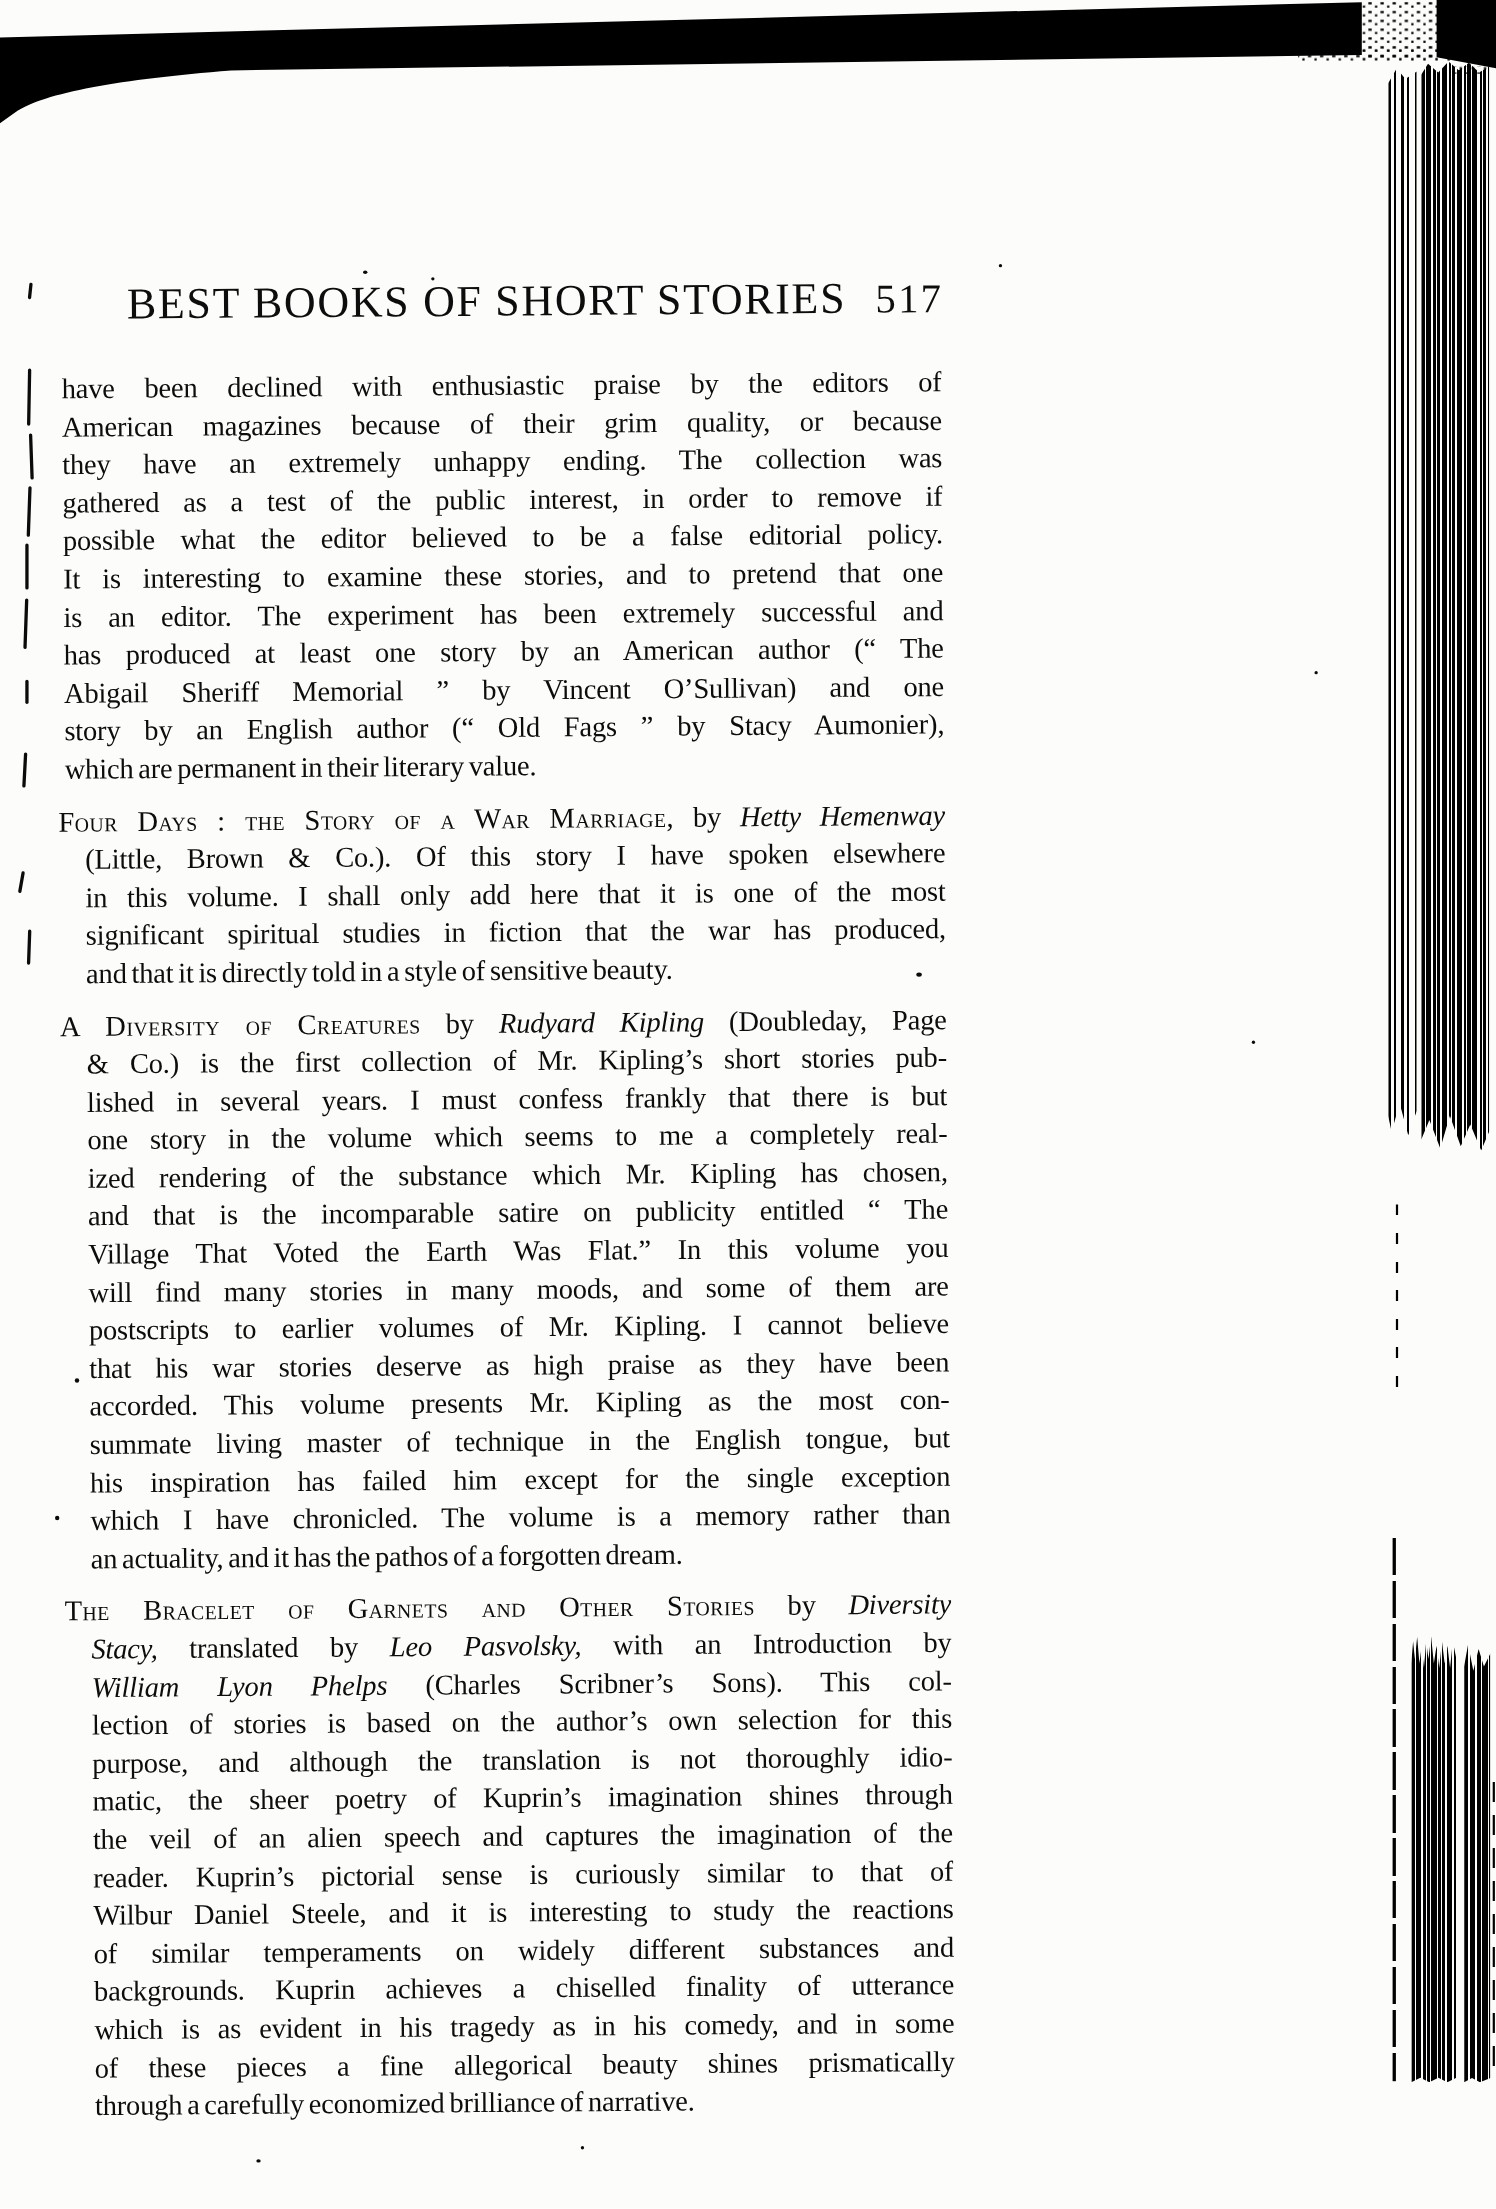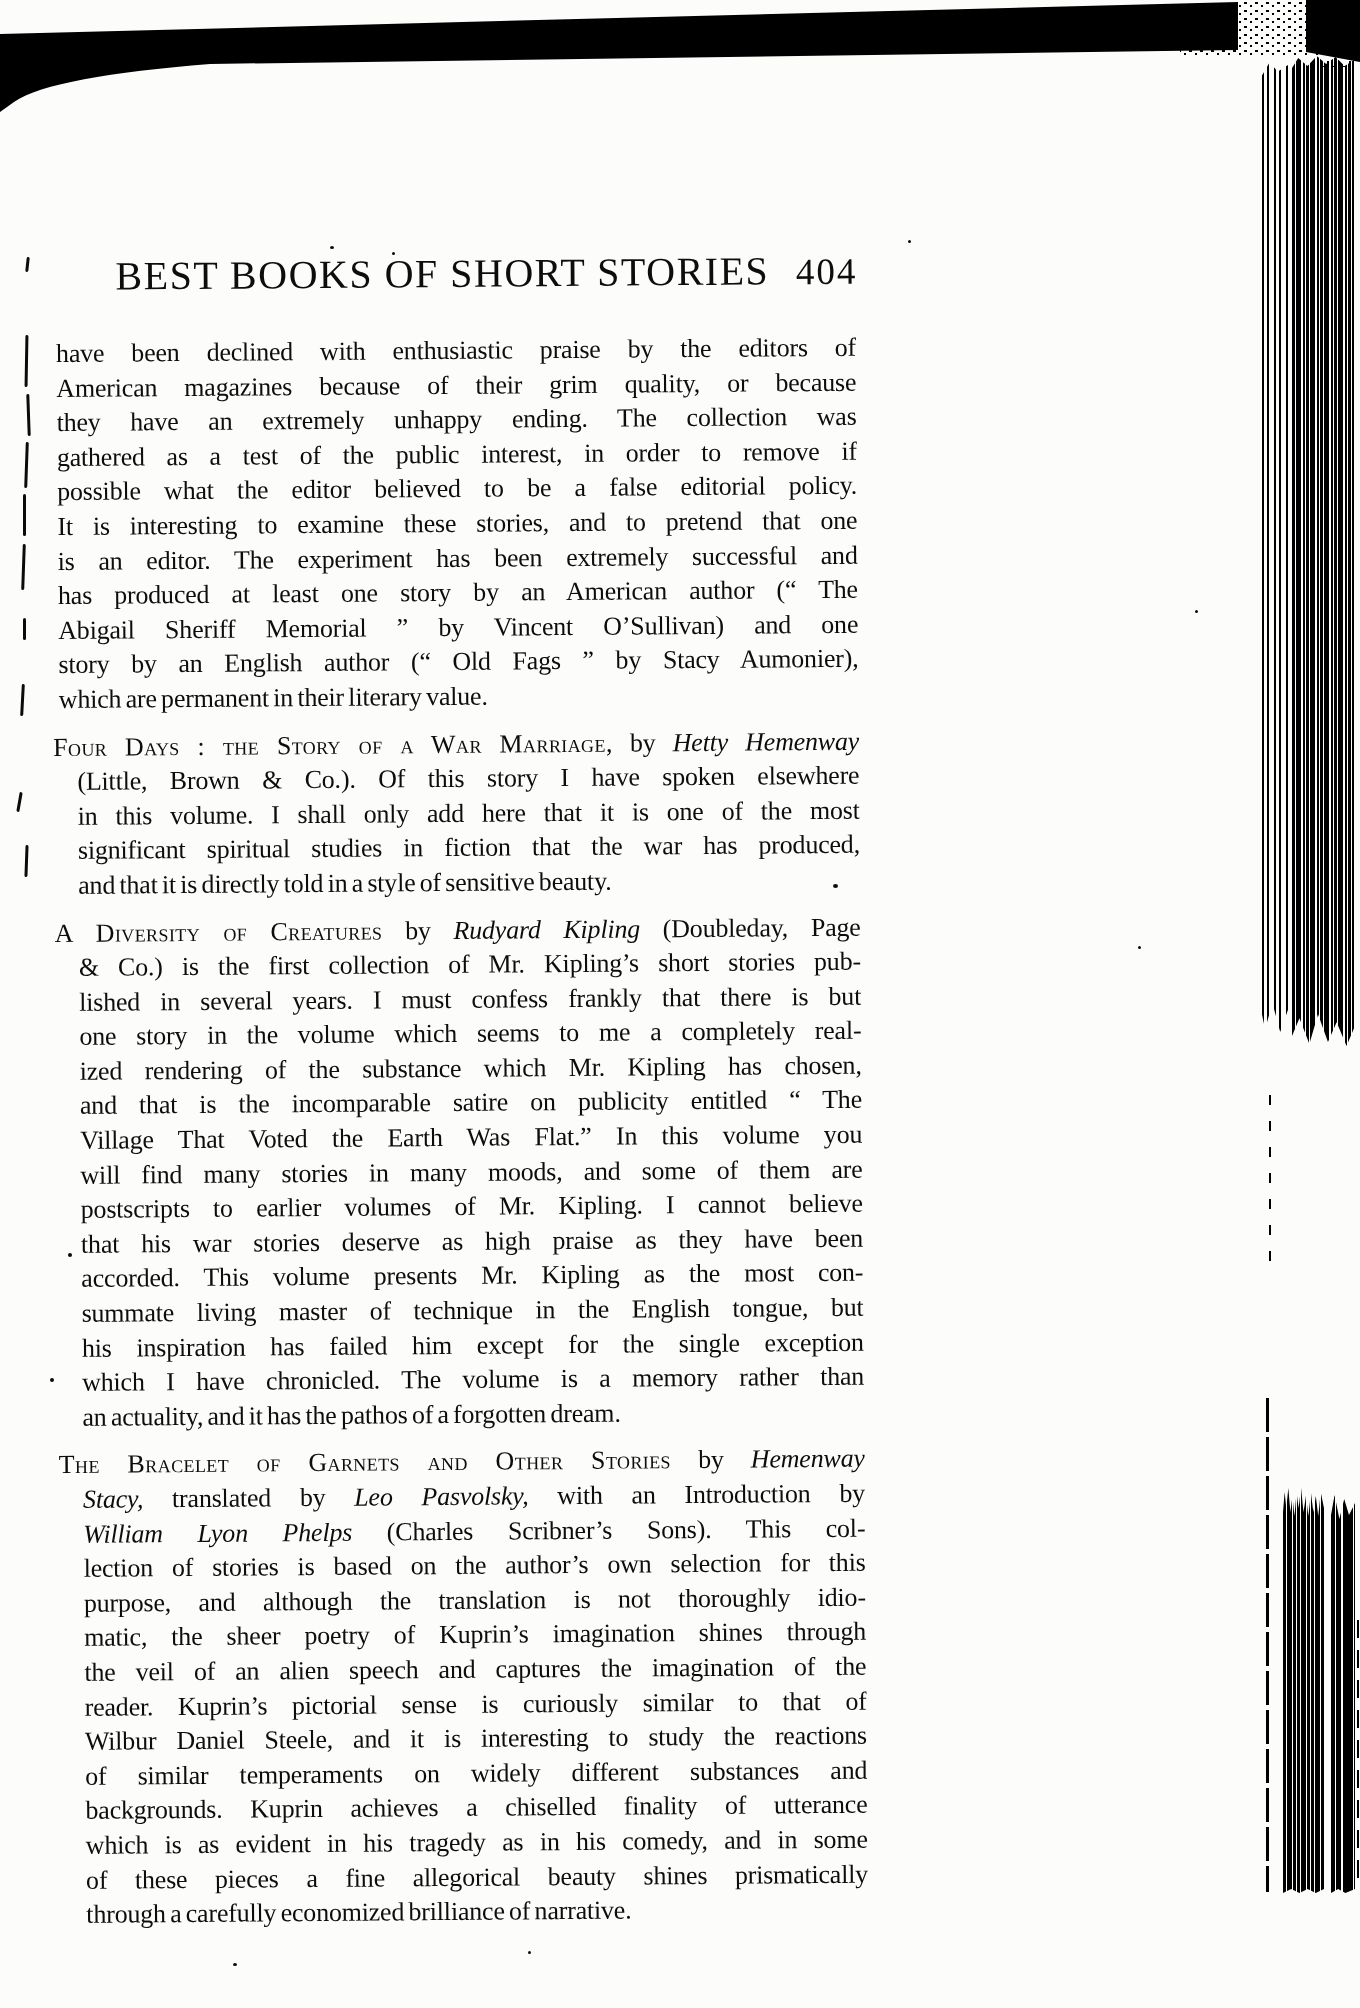--- a/index.html
+++ b/index.html
@@ -99,21 +99,21 @@
   <div class="speck" style="left:50px;top:1378px;width:4px;height:4px"></div>
   <div class="speck" style="left:68px;top:1253px;width:4px;height:4px"></div>
   <div class="speck" style="left:1195px;top:610px;width:3px;height:3px"></div>
   <div class="speck" style="left:1138px;top:946px;width:3px;height:3px"></div>
   <div class="speck" style="left:233px;top:1963px;width:4px;height:3px"></div>
   <div class="speck" style="left:528px;top:1951px;width:3px;height:3px"></div>
 
   <div id="content">
     <div id="header">
       <span class="title">BEST BOOKS OF SHORT STORIES</span>
-      <span class="pageno">404</span>
+      <span class="pageno">517</span>
     </div>
     <div id="text-column">
       <div>
           <div class="para flush">
             <div class="line"><span class="seg-n">have been declined with enthusiastic praise by the editors of</span></div>
             <div class="line"><span class="seg-n">American magazines because of their grim quality, or because</span></div>
             <div class="line"><span class="seg-n">they have an extremely unhappy ending.  The collection was</span></div>
             <div class="line"><span class="seg-n">gathered as a test of the public interest, in order to remove if</span></div>
             <div class="line"><span class="seg-n">possible what the editor believed to be a false editorial policy.</span></div>
             <div class="line"><span class="seg-n">It is interesting to examine these stories, and to pretend that one</span></div>
@@ -141,21 +141,21 @@
             <div class="line"><span class="seg-n">will find many stories in many moods, and some of them are</span></div>
             <div class="line"><span class="seg-n">postscripts to earlier volumes of Mr. Kipling.  I cannot believe</span></div>
             <div class="line"><span class="seg-n">that his war stories deserve as high praise as they have been</span></div>
             <div class="line"><span class="seg-n">accorded.  This volume presents Mr. Kipling as the most con-</span></div>
             <div class="line"><span class="seg-n">summate living master of technique in the English tongue, but</span></div>
             <div class="line"><span class="seg-n">his inspiration has failed him except for the single exception</span></div>
             <div class="line"><span class="seg-n">which I have chronicled.  The volume is a memory rather than</span></div>
             <div class="line"><span class="seg-n">an actuality, and it has the pathos of a forgotten dream.</span></div>
           </div>
           <div class="para hang">
-            <div class="line"><span class="seg-sc">The Bracelet of Garnets and Other Stories</span><span class="seg-n"> by </span><span class="seg-i">Hemenway</span></div>
+            <div class="line"><span class="seg-sc">The Bracelet of Garnets and Other Stories</span><span class="seg-n"> by </span><span class="seg-i">Diversity</span></div>
             <div class="line"><span class="seg-i">Stacy,</span><span class="seg-n"> translated by </span><span class="seg-i">Leo Pasvolsky,</span><span class="seg-n"> with an Introduction by</span></div>
             <div class="line"><span class="seg-i">William Lyon Phelps</span><span class="seg-n"> (Charles Scribner’s Sons).  This col-</span></div>
             <div class="line"><span class="seg-n">lection of stories is based on the author’s own selection for this</span></div>
             <div class="line"><span class="seg-n">purpose, and although the translation is not thoroughly idio-</span></div>
             <div class="line"><span class="seg-n">matic, the sheer poetry of Kuprin’s imagination shines through</span></div>
             <div class="line"><span class="seg-n">the veil of an alien speech and captures the imagination of the</span></div>
             <div class="line"><span class="seg-n">reader.  Kuprin’s pictorial sense is curiously similar to that of</span></div>
             <div class="line"><span class="seg-n">Wilbur Daniel Steele, and it is interesting to study the reactions</span></div>
             <div class="line"><span class="seg-n">of similar temperaments on widely different substances and</span></div>
             <div class="line"><span class="seg-n">backgrounds.  Kuprin achieves a chiselled finality of utterance</span></div>

